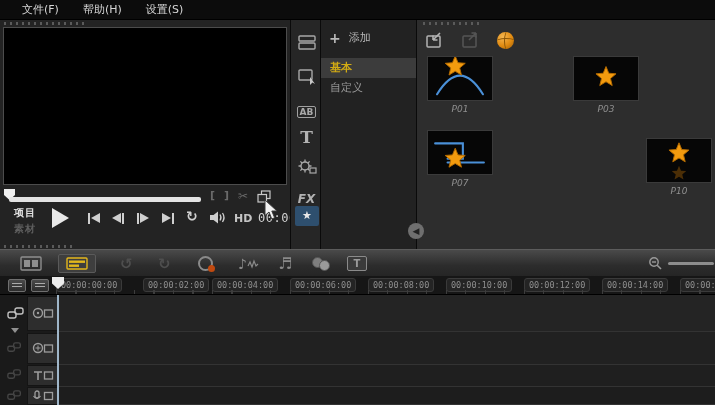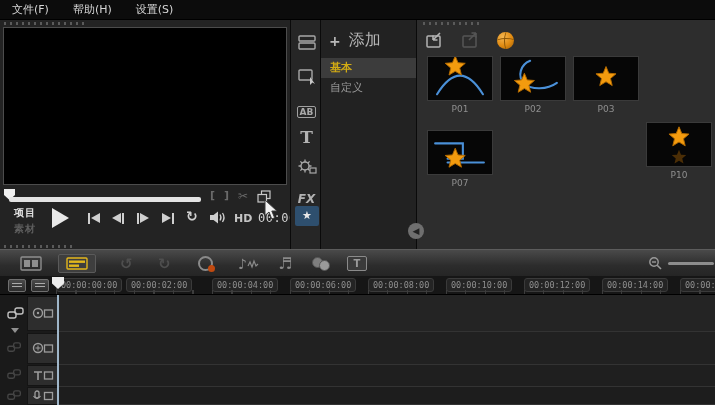--- a/index.html
+++ b/index.html
@@ -1,21 +1,21 @@
 <!DOCTYPE html>
 <html><head>
 <meta charset="utf-8">
 <style>
   html,body{margin:0;padding:0;background:#000;}
   *{box-sizing:border-box;font-family:"DejaVu Sans",sans-serif;}
   #app{position:relative;width:715px;height:405px;background:#1c1c1c;overflow:hidden;}
 
   
   #menubar{position:absolute;left:0;top:0;width:715px;height:20px;background:#0c0c0c;
-    display:flex;align-items:center;border-bottom:1px solid #000;}
+    display:flex;align-items:center;padding-left:10px;border-bottom:1px solid #000;}
   .menu-item{color:#d6d6d6;font-size:11px;padding:0 12px;line-height:20px;cursor:default;}
 
   
   #preview-panel{position:absolute;left:0;top:20px;width:290px;height:229px;background:#232323;}
   #nav-strip{position:absolute;left:290px;top:20px;width:31px;height:229px;background:#262626;
     border-left:1px solid #0a0a0a;border-right:1px solid #0a0a0a;}
   #options-panel{position:absolute;left:321px;top:20px;width:95px;height:229px;background:#222;}
   #gallery{position:absolute;left:416px;top:20px;width:299px;height:229px;background:#2d2d2d;
     border-left:1px solid #0a0a0a;}
 
@@ -53,34 +53,34 @@
   .nav-letter{font-size:11px;font-weight:bold;color:#a8a8a8;}
   #nav-transition span{border:1px solid #a0a0a0;border-radius:2px;padding:0 2px;font-size:9px;}
   #nav-title{font-family:"DejaVu Serif",serif;font-size:17px;font-weight:bold;color:#b2b2b2;}
   #nav-filter{font-style:italic;font-size:12px;font-weight:bold;color:#b2b2b2;}
   #nav-path{left:4px;width:24px;height:20px;background:#2e4f6e;border-radius:2px;
     color:#e8e8e8;font-size:11px;line-height:20px;}
 
   
   #add-row{position:absolute;left:8px;top:10px;display:flex;align-items:center;gap:8px;}
   #add-icon{color:#b9b9b9;font-size:14px;font-weight:bold;line-height:12px;}
-  #add-label{color:#b5b5b5;font-size:16px;}
+  #add-label{color:#b5b5b5;font-size:11px;}
   .cat-row{position:absolute;left:0;width:95px;height:20px;line-height:20px;padding-left:9px;font-size:11px;color:#9a9a9a;}
   .cat-row.selected{background:#3c3c3c;color:#d2ab14;font-weight:bold;}
 
   
   #gal-toolbar{position:absolute;left:8px;top:8px;height:24px;display:flex;align-items:center;gap:18px;}
   .gal-tool{width:18px;height:18px;display:flex;align-items:center;justify-content:center;}
   #ball-icon{width:17px;height:17px;border-radius:50%;
     background:radial-gradient(circle at 35% 30%,#f5b650,#e08a10 55%,#9a5c08);position:relative;overflow:hidden;}
   #ball-icon:before{content:"";position:absolute;left:7px;top:-2px;width:8px;height:22px;
     border-left:1.5px solid #8a5506;border-radius:50%;}
   #ball-icon:after{content:"";position:absolute;left:-2px;top:6px;width:22px;height:8px;
     border-top:1.5px solid #8a5506;border-radius:50%;}
-  #gal-grid{position:absolute;left:10px;top:36px;width:289px;height:160px;}
+  #gal-grid{position:absolute;left:10px;top:36px;width:289px;height:160px;font-style:italic;}
   .thumb-cell{position:absolute;width:66px;text-align:center;}
   .thumb-box{width:66px;height:45px;background:#060606;border:1px solid #3a3a3a;}
   .thumb-label{color:#8f8f8f;font-size:9px;margin-top:3px;}
   #collapse-btn{position:absolute;left:-9px;top:203px;width:16px;height:16px;border-radius:50%;
     background:#6f6f6f;color:#222;font-size:9px;line-height:16px;text-align:center;font-weight:bold;}
 
   
   #tl-toolbar{position:absolute;left:0;top:249px;width:715px;height:27px;
     background:linear-gradient(#4a4a4a,#2c2c2c 60%,#252525);border-top:1px solid #5c5c5c;}
   .tb-ic{position:absolute;top:4px;display:flex;align-items:center;justify-content:center;height:19px;}
@@ -267,47 +267,38 @@
     <div id="gal-grid">
         <div class="thumb-cell" style="left:0px;top:0px">
     <div class="thumb-box">
       <svg width="64" height="43" viewBox="0 0 66 45">
               <path d="M9 39 Q33 0 57 39" fill="none" stroke="#4a90d8" stroke-width="2.2" stroke-linecap="round"></path>
         <polygon points="28.0,-1.0 30.9,6.0 38.5,6.6 32.7,11.5 34.5,18.9 28.0,14.9 21.5,18.9 23.3,11.5 17.5,6.6 25.1,6.0" fill="#f39b0e" stroke="#b36a00" stroke-width="1"></polygon>
       </svg>
     </div>
     <div class="thumb-label">P01</div>
   </div>
-        <div class="thumb-cell" style="left:73px;top:0px">
-    <div class="thumb-box">
-      <svg width="64" height="43" viewBox="0 0 66 45">
-              <path d="M30 4 C20 8 16 20 24 28 C32 35 48 34 58 27" fill="none" stroke="#4a90d8" stroke-width="2.2" stroke-linecap="round"></path>
-        <polygon points="24.0,17.0 26.9,24.0 34.5,24.6 28.7,29.5 30.5,36.9 24.0,33.0 17.5,36.9 19.3,29.5 13.5,24.6 21.1,24.0" fill="#f39b0e" stroke="#b36a00" stroke-width="1"></polygon>
-      </svg>
-    </div>
-    <div class="thumb-label">P02</div>
-  </div>
         <div class="thumb-cell" style="left:146px;top:0px">
     <div class="thumb-box">
       <svg width="64" height="43" viewBox="0 0 66 45">
         <polygon points="33.0,10.0 35.9,17.0 43.5,17.6 37.7,22.5 39.5,29.9 33.0,25.9 26.5,29.9 28.3,22.5 22.5,17.6 30.1,17.0" fill="#f39b0e" stroke="#b36a00" stroke-width="1"></polygon>
       </svg>
     </div>
     <div class="thumb-label">P03</div>
   </div>
         <div class="thumb-cell" style="left:0px;top:74px">
     <div class="thumb-box">
       <svg width="64" height="43" viewBox="0 0 66 45">
               <path d="M7 13 H36 V29 H20 M20 33 H58" fill="none" stroke="#4a90d8" stroke-width="2.2" stroke-linecap="round"></path>
         <polygon points="28.0,18.0 30.9,25.0 38.5,25.6 32.7,30.5 34.5,37.9 28.0,34.0 21.5,37.9 23.3,30.5 17.5,25.6 25.1,25.0" fill="#f39b0e" stroke="#b36a00" stroke-width="1"></polygon>
       </svg>
     </div>
     <div class="thumb-label">P07</div>
   </div>
-        <div class="thumb-cell" style="left:219px;top:66px">
+        <div class="thumb-cell" style="left:219px;top:82px">
     <div class="thumb-box">
       <svg width="64" height="43" viewBox="0 0 66 45">
               <polygon points="33.0,28.0 35.1,33.1 40.6,33.5 36.4,37.1 37.7,42.5 33.0,39.6 28.3,42.5 29.6,37.1 25.4,33.5 30.9,33.1" fill="#7a4a07" opacity="0.6"></polygon>
         <polygon points="33.0,4.0 35.9,11.0 43.5,11.6 37.7,16.5 39.5,23.9 33.0,19.9 26.5,23.9 28.3,16.5 22.5,11.6 30.1,11.0" fill="#f39b0e" stroke="#b36a00" stroke-width="1"></polygon>
       </svg>
     </div>
     <div class="thumb-label">P10</div>
   </div>
       </div>
     <div id="collapse-btn">◀</div>
@@ -363,21 +354,21 @@
     <div class="ruler-btn" style="left:8px;">
         <i></i>
         <i></i>
       </div>
     <div class="ruler-btn" style="left:31px;">
         <i></i>
         <i></i>
       </div>
     <div id="ruler-labels">
         <span class="ruler-label" style="left:56px">00:00:00:00</span>
-        <span class="ruler-label" style="left:126px">00:00:02:00</span>
+        <span class="ruler-label" style="left:143px">00:00:02:00</span>
         <span class="ruler-label" style="left:212px">00:00:04:00</span>
         <span class="ruler-label" style="left:290px">00:00:06:00</span>
         <span class="ruler-label" style="left:368px">00:00:08:00</span>
         <span class="ruler-label" style="left:446px">00:00:10:00</span>
         <span class="ruler-label" style="left:524px">00:00:12:00</span>
         <span class="ruler-label" style="left:602px">00:00:14:00</span>
         <span class="ruler-label" style="left:680px">00:00:16:00</span>
       </div>
     <div id="ruler-ticks"></div>
     <div id="playhead-marker"></div>

